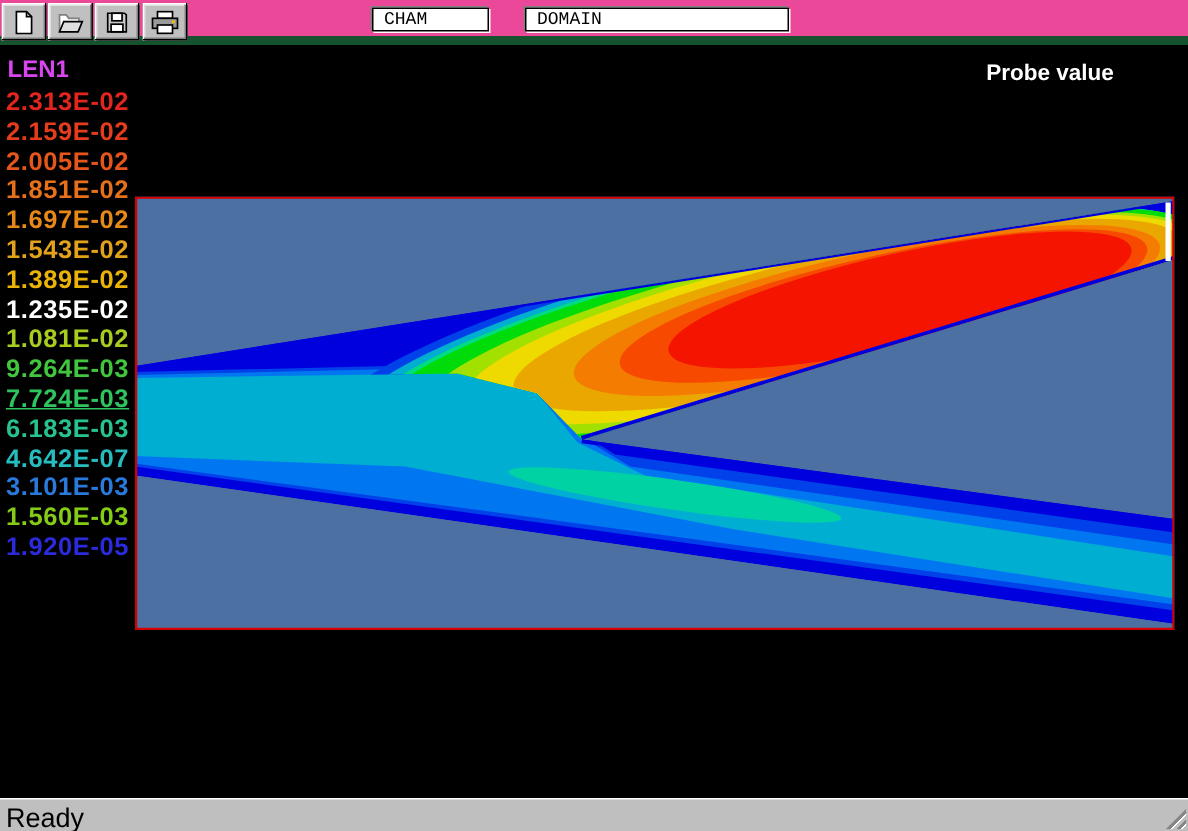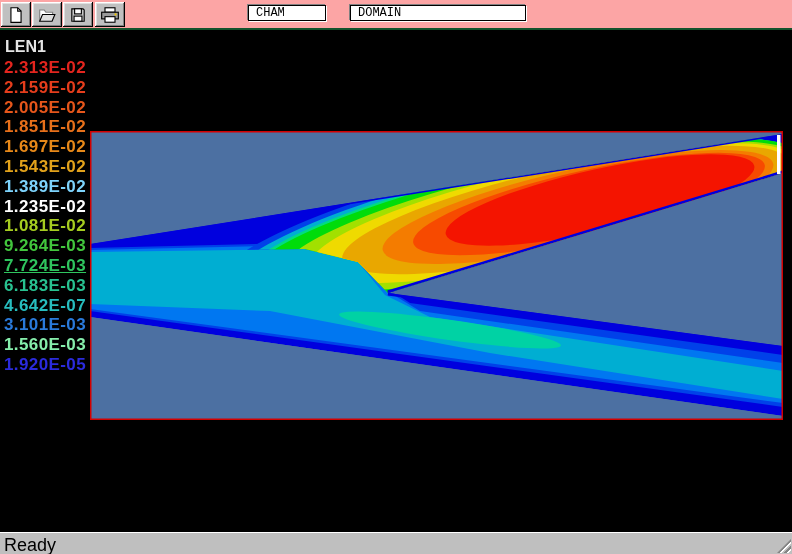--- a/index.html
+++ b/index.html
@@ -1,37 +1,37 @@
 <!DOCTYPE html>
 <html><head>
 <meta charset="utf-8">
 <style>
   html,body{margin:0;padding:0;width:792px;height:554px;overflow:hidden;
     font-family:"Liberation Sans",sans-serif;background:#000;}
   .app{position:relative;width:792px;height:554px;}
 
   
-  .toolbar{position:absolute;left:0;top:0;width:792px;height:30px;background:#fca5a5;
-    border-bottom:2px solid #14532d;box-sizing:border-box;}
+  .toolbar{position:absolute;left:0;top:0;width:792px;height:30px;background:#ec4899;
+    border-bottom:6px solid #14532d;box-sizing:border-box;}
   .tb-btn{position:absolute;top:2px;width:30px;height:25px;background:#c0c0c0;
     box-shadow:inset -1px -1px 0 #000, inset 1px 1px 0 #fff,
                inset -2px -2px 0 #808080, inset 2px 2px 0 #dfdfdf;
     display:flex;align-items:center;justify-content:center;}
   .tb-btn svg{display:block;}
 
   .field{position:absolute;top:5px;height:16px;background:#fff;border:1px solid #000;
     box-shadow:1px 1px 0 #ffffff,-1px -1px 0 #808080;
     font-family:"Liberation Mono",monospace;font-size:12px;line-height:15px;
     color:#000;padding-left:7px;box-sizing:border-box;}
   .field-cham{left:248px;width:78px;}
   .field-domain{left:350px;width:176px;}
 
   
   .canvas{position:absolute;left:0;top:30px;width:792px;height:502px;background:#000;}
-  .var-label{position:absolute;left:5px;top:8px;color:#e5e5e5;font-size:16px;font-weight:bold;}
+  .var-label{position:absolute;left:5px;top:8px;color:#d946ef;font-size:16px;font-weight:bold;}
   .legend{position:absolute;left:4px;top:28px;}
   .legend-row{height:19.8px;line-height:19.8px;font-size:17px;font-weight:bold;
     letter-spacing:0.4px;white-space:nowrap;}
   .probe{position:absolute;left:615px;top:9px;width:170px;text-align:center;color:#fff;}
   .probe-label{font-size:15px;font-weight:bold;line-height:20px;}
   .probe-value{font-size:15px;font-weight:bold;line-height:20px;}
   .plot{position:absolute;left:90px;top:101px;width:693px;height:289px;}
 
   
   .statusbar{position:absolute;left:0;top:532px;width:792px;height:22px;background:#bfbfbf;
@@ -83,33 +83,34 @@
 
     <div class="var-label">LEN1</div>
 
     <div class="legend">
         <div class="legend-row" style="color: rgb(227, 37, 30);">2.313E-02</div>
         <div class="legend-row" style="color: rgb(229, 61, 28);">2.159E-02</div>
         <div class="legend-row" style="color: rgb(230, 86, 27);">2.005E-02</div>
         <div class="legend-row" style="color: rgb(231, 112, 26);">1.851E-02</div>
         <div class="legend-row" style="color: rgb(231, 137, 25);">1.697E-02</div>
         <div class="legend-row" style="color: rgb(226, 162, 27); text-align: right;">1.543E-02</div>
-        <div class="legend-row" style="color: #7dd3fc;">1.389E-02</div>
+        <div class="legend-row" style="color: #eab308;">1.389E-02</div>
         <div class="legend-row" style="color: #ffffff;">1.235E-02</div>
         <div class="legend-row" style="color: rgb(166, 205, 32);">1.081E-02</div>
         <div class="legend-row" style="color: rgb(66, 198, 61);">9.264E-03</div>
         <div class="legend-row" style="color: rgb(47, 197, 94); text-decoration: underline;">7.724E-03</div>
         <div class="legend-row" style="color: rgb(40, 194, 144);">6.183E-03</div>
         <div class="legend-row" style="color: rgb(39, 189, 190);">4.642E-07</div>
         <div class="legend-row" style="color: rgb(42, 122, 219);">3.101E-03</div>
-        <div class="legend-row" style="color: #86efac;">1.560E-03</div>
+        <div class="legend-row" style="color: #84cc16;">1.560E-03</div>
         <div class="legend-row" style="color: rgb(43, 43, 221);">1.920E-05</div>
       </div>
 
     <div class="probe">
+      <div class="probe-label">Probe value</div>
     </div>
 
     <svg class="plot" viewBox="0 0 693 289" width="693" height="289" preserveAspectRatio="none">
       <defs>
         <clipPath id="duct" clip-rule="evenodd">
           <path d="M0,113 L693,3 L693,285 L0,186 Z M298,162 L693,42 L693,215 Z" clip-rule="evenodd"></path>
         </clipPath>
         <clipPath id="fan">
           <path d="M0,113 L693,3 L693,42 L298,162 L268,131 L215,118 L0,121 Z"></path>
         </clipPath>

